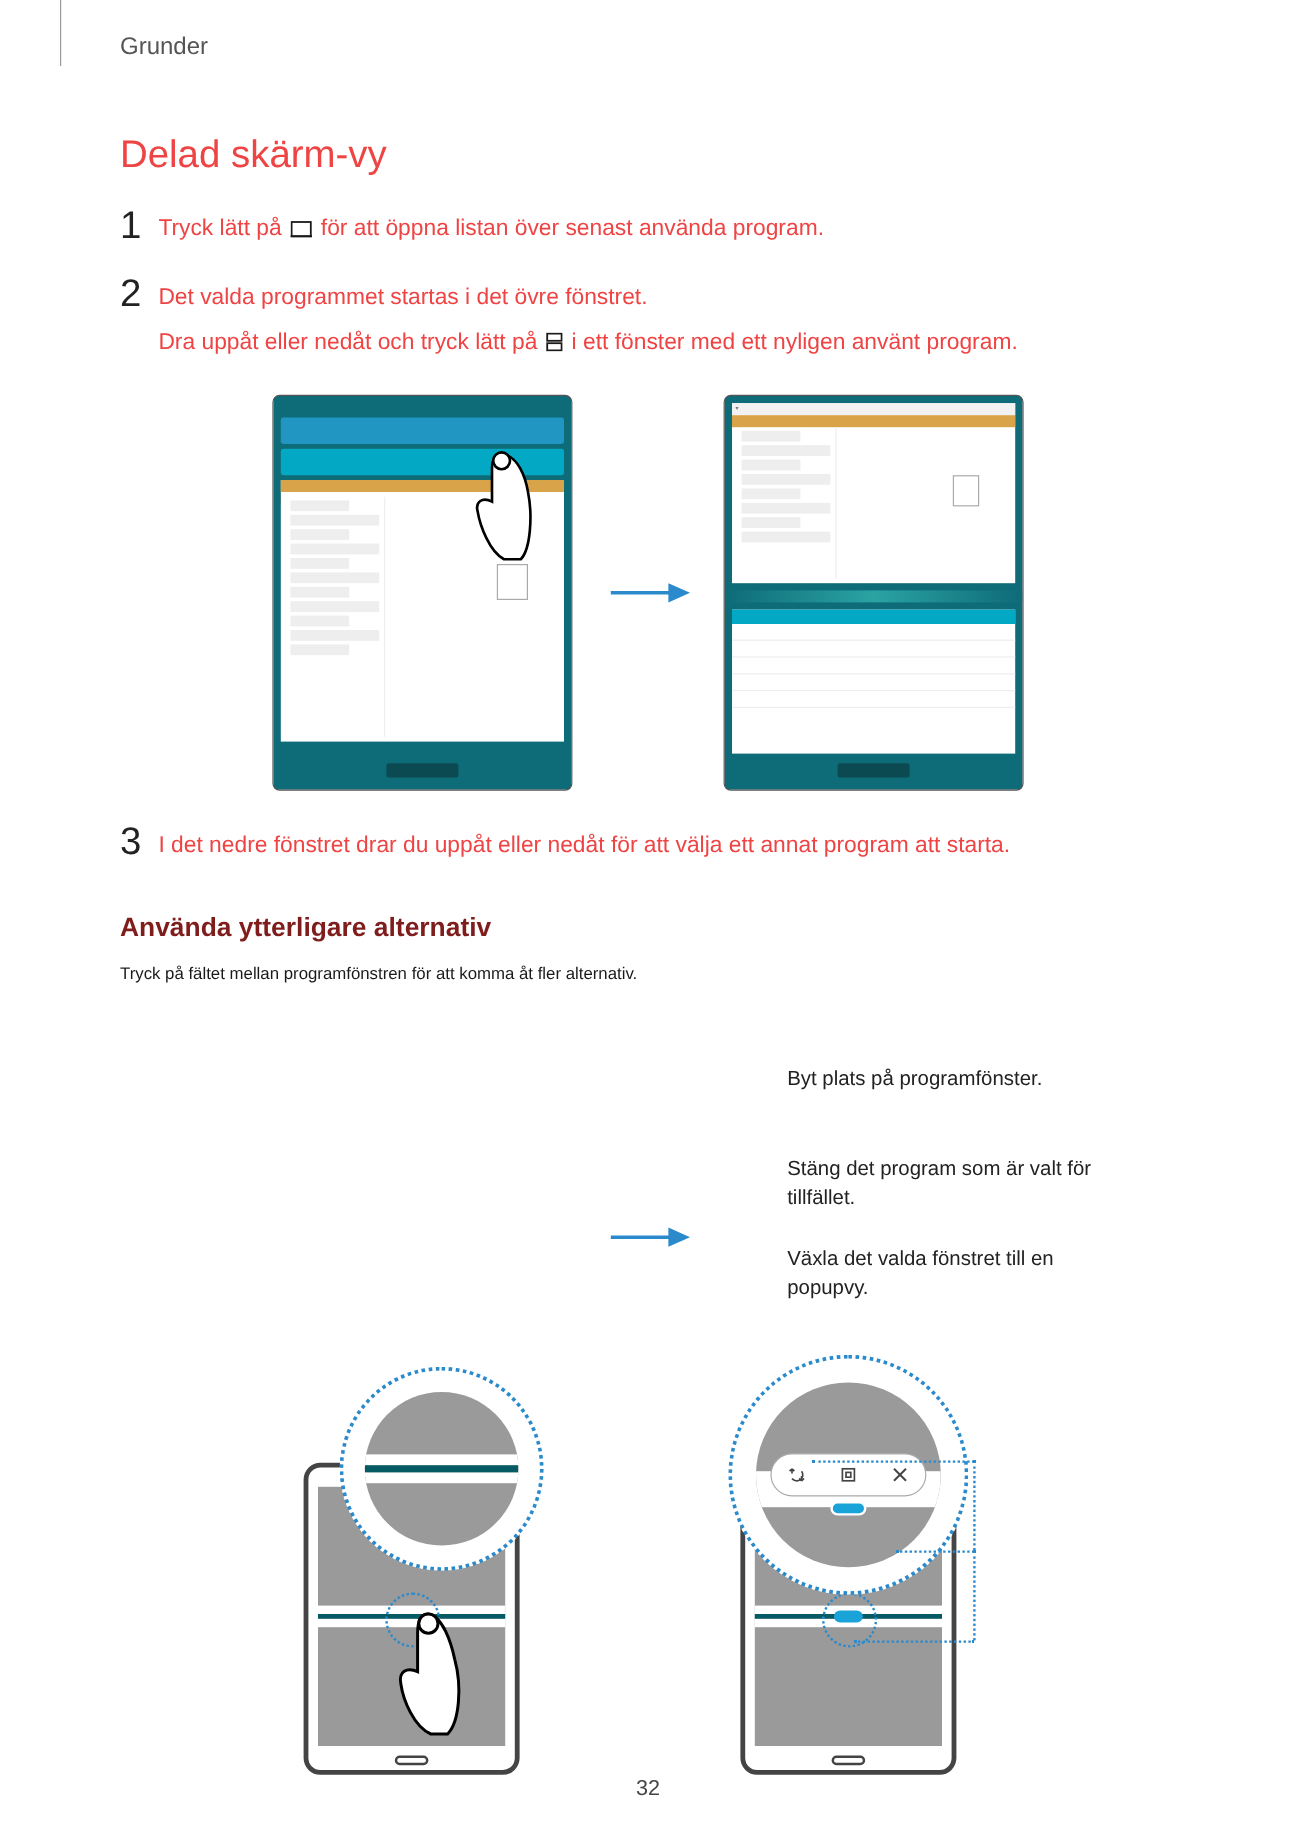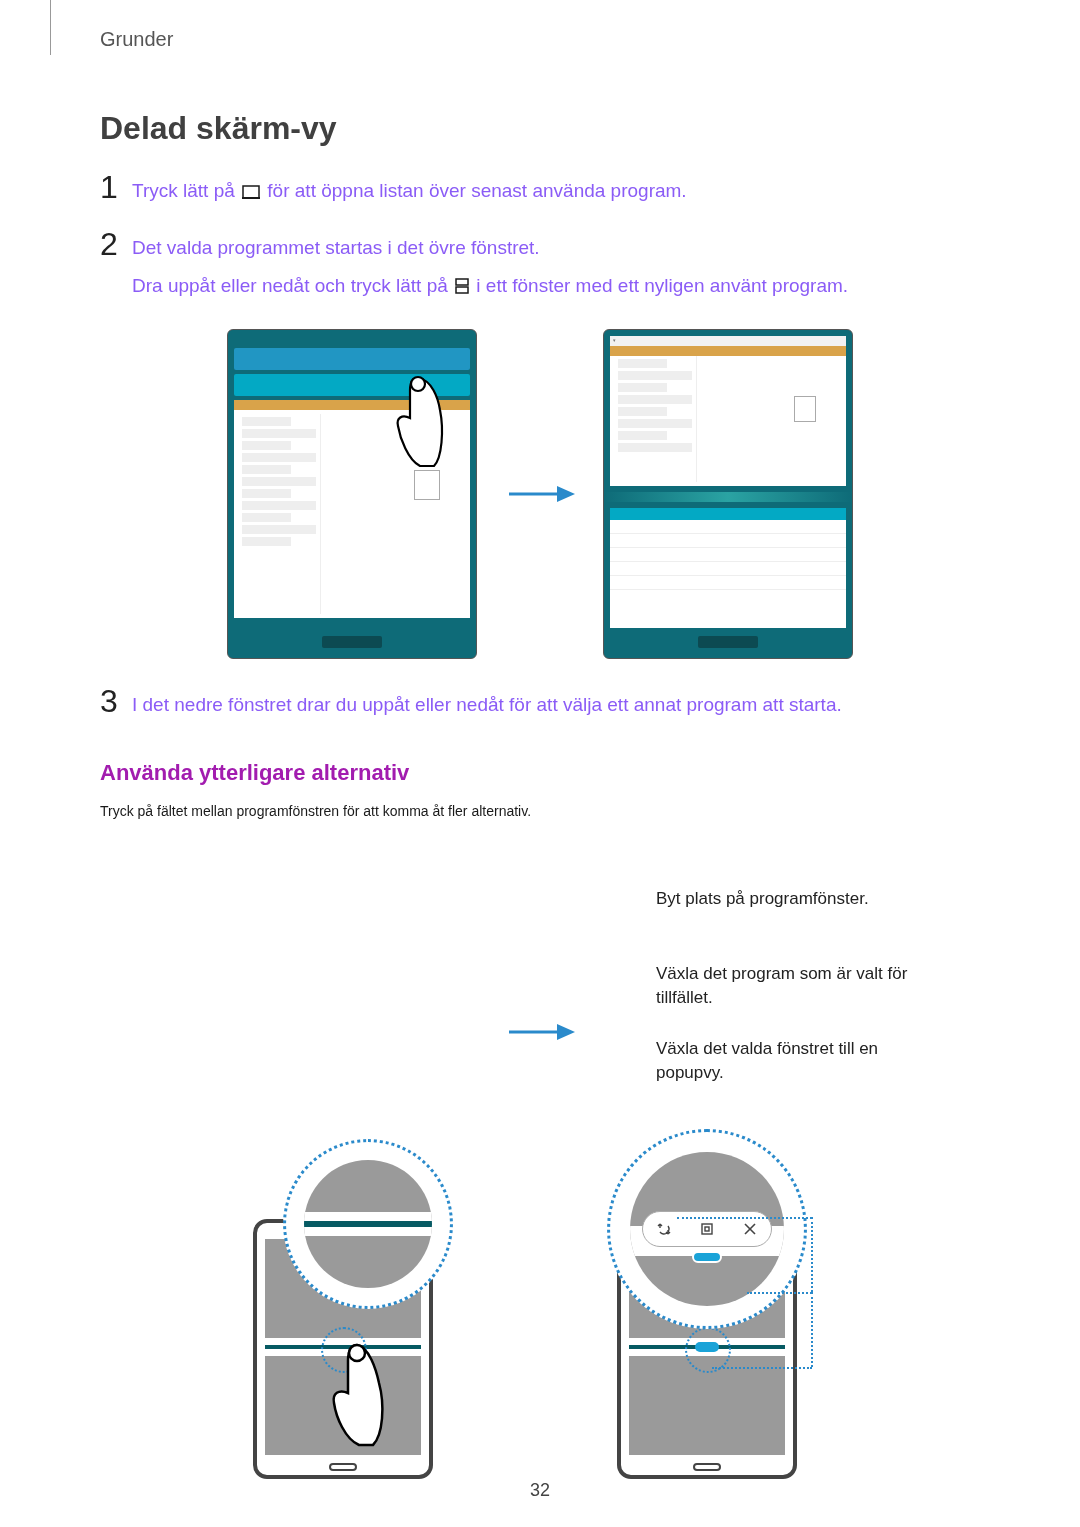--- a/index.html
+++ b/index.html
@@ -26,54 +26,54 @@
     font-size: 20px;
     color: #555;
   }
   .content {
     position: absolute;
     top: 110px;
     left: 100px;
     width: 880px;
   }
   h2.section-title {
-    color: #404040;
+    color: #ef4444;
     font-size: 32px;
-    font-weight: bold;
+    font-weight: normal;
     margin-bottom: 28px;
   }
   .step {
     display: flex;
     align-items: flex-start;
     margin-bottom: 18px;
   }
   .step-num {
     font-size: 32px;
     font-weight: 300;
     color: #222;
     width: 32px;
     flex-shrink: 0;
     line-height: 1;
     margin-top: -4px;
   }
   .step-body {
     font-size: 19px;
     line-height: 1.65;
-    color: #8b5cf6;
+    color: #ef4444;
   }
   .step-body p { margin-bottom: 6px; }
   .inline-icon {
     display: inline-block;
     vertical-align: -2px;
     margin: 0 2px;
   }
   h3.subheading {
     font-size: 22px;
     font-weight: 700;
-    color: #a21caf;
+    color: #7f1d1d;
     margin-top: 34px;
     margin-bottom: 14px;
   }
   .body-text {
     font-size: 14px;
     line-height: 1.6;
     color: #1a1a1a;
   }
   .figure-row {
     display: flex;
@@ -523,20 +523,20 @@
       </div>
 
       <div class="leader" style="left:90px;top:48px;width:135px"></div>
       <div class="leader" style="left:160px;top:48px;width:65px;top:123px"></div>
       <div class="leader" style="left:125px;top:198px;width:100px"></div>
       <div style="position:absolute;left:224px;top:48px;width:0;height:75px;border-left:2.5px dotted #2a8acb"></div>
       <div style="position:absolute;left:224px;top:123px;width:0;height:75px;border-left:2.5px dotted #2a8acb"></div>
     </div>
 
     <div class="annot-col" style="top:38px">Byt plats på programfönster.</div>
-    <div class="annot-col" style="top:113px">Växla det program som är valt för tillfället.</div>
+    <div class="annot-col" style="top:113px">Stäng det program som är valt för tillfället.</div>
     <div class="annot-col" style="top:188px">Växla det valda fönstret till en popupvy.</div>
 
   </div>
 
 </div>
 
 <div class="page-num">32</div>
 
 </body></html>

